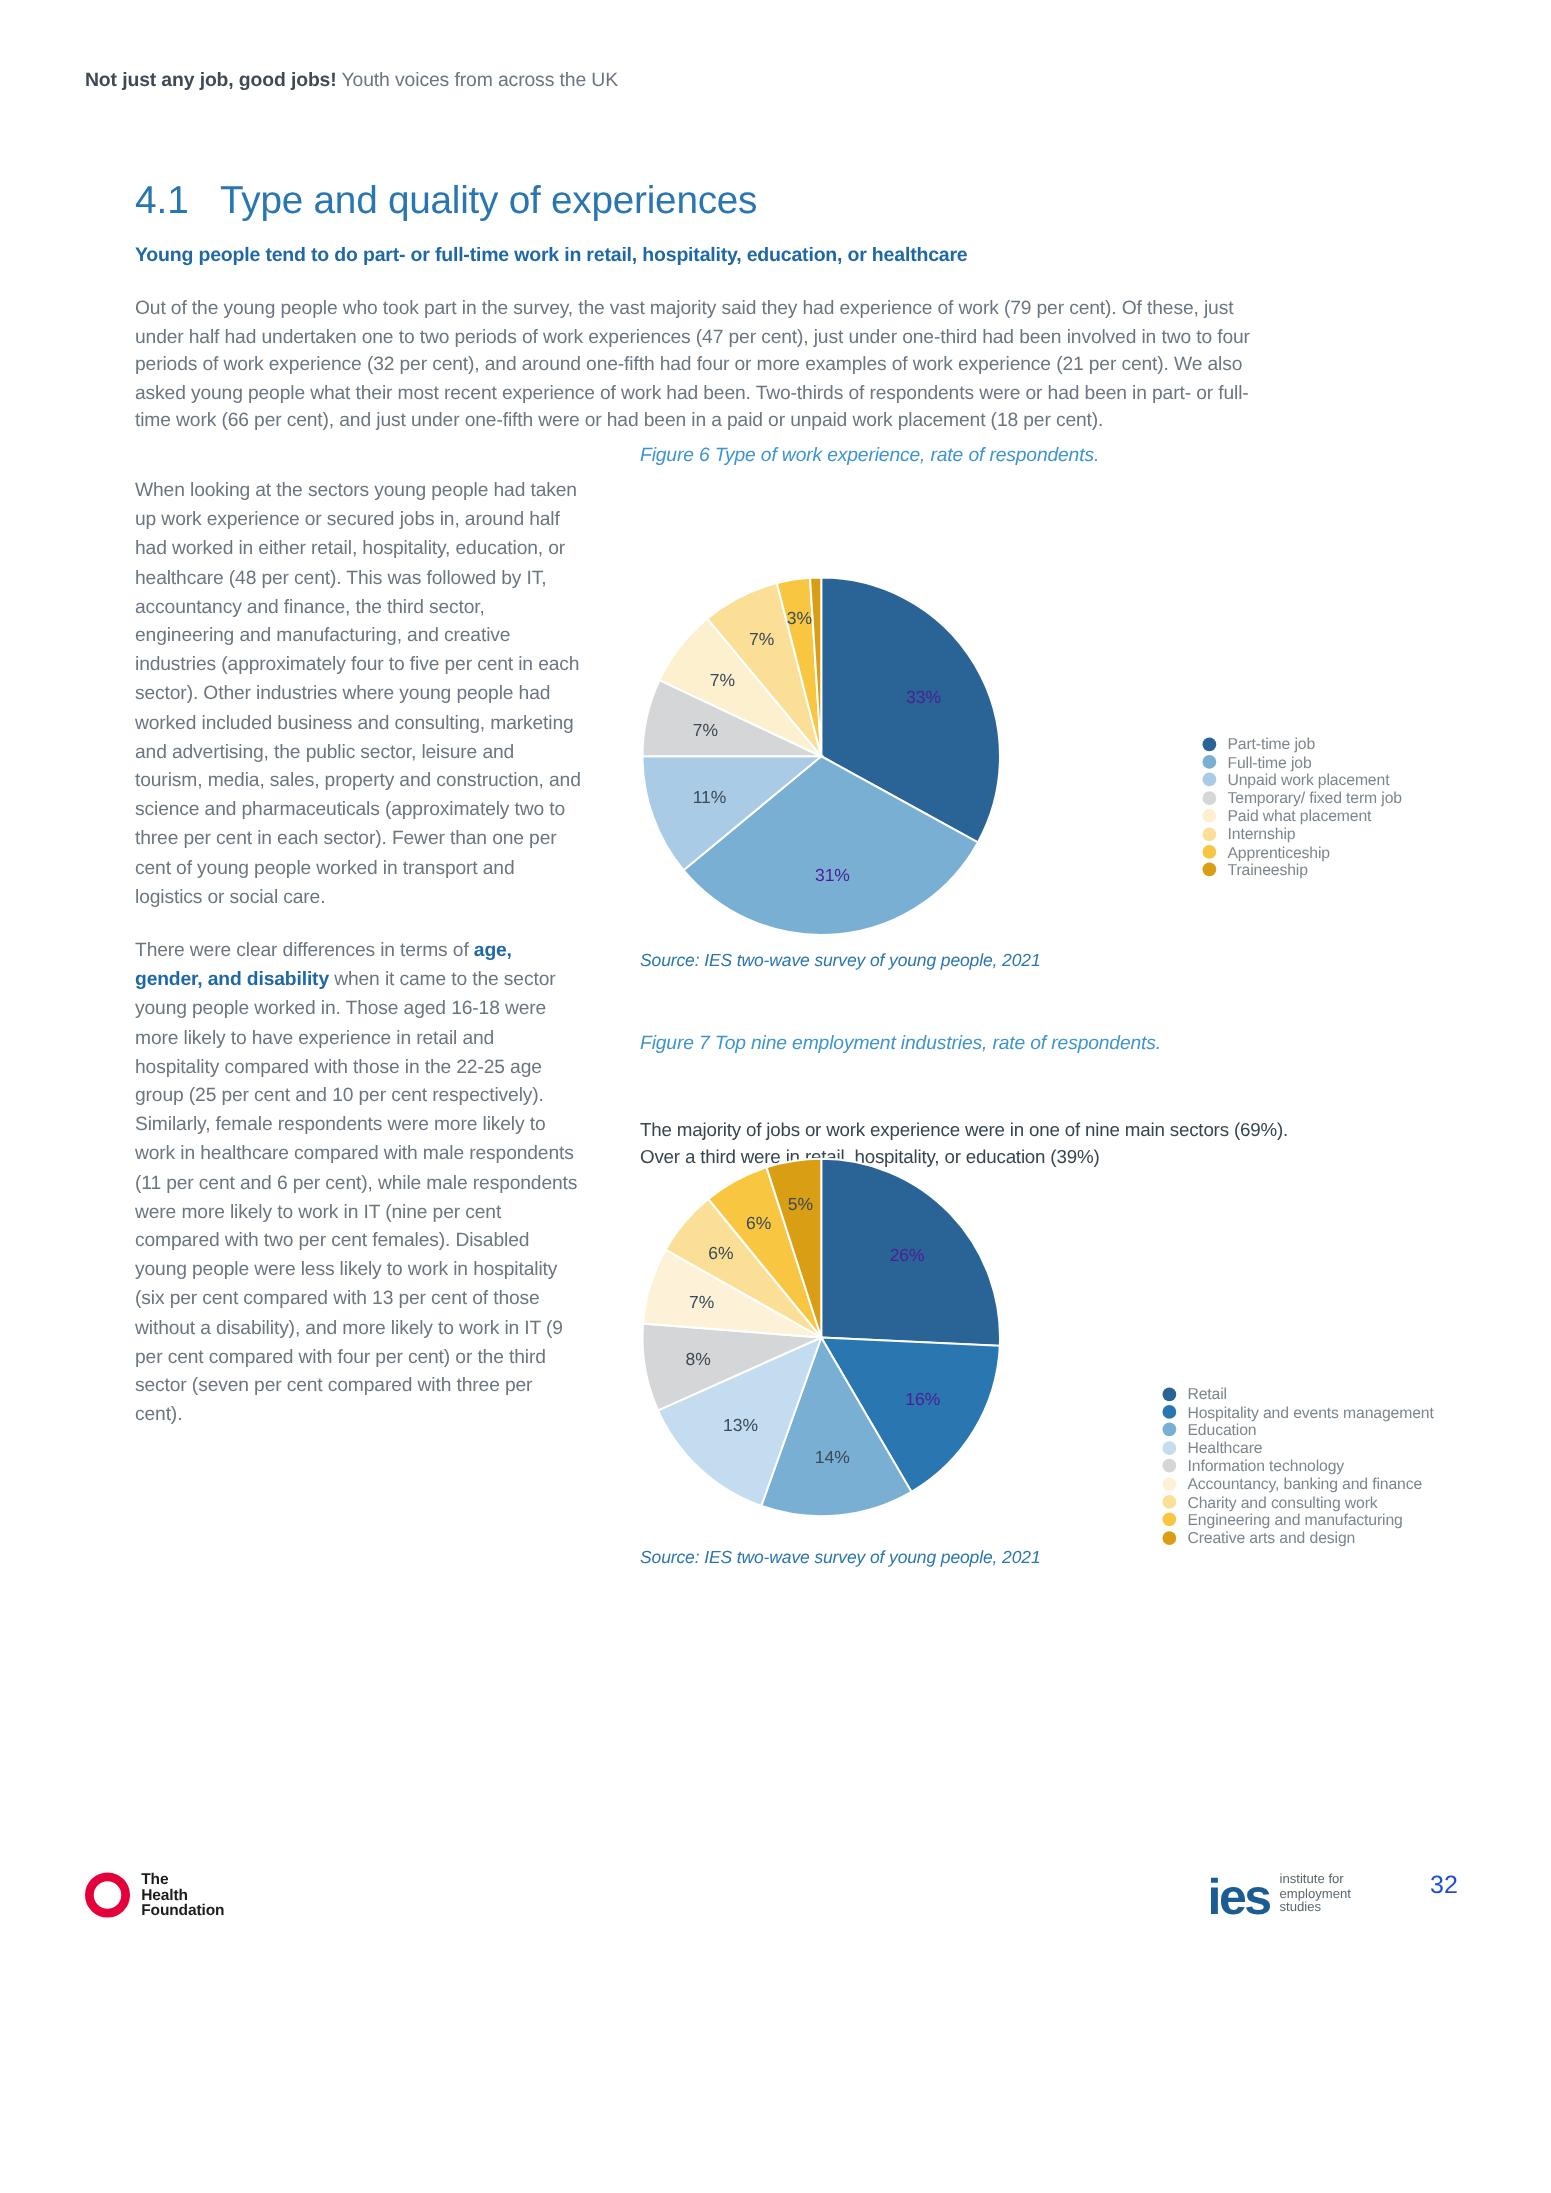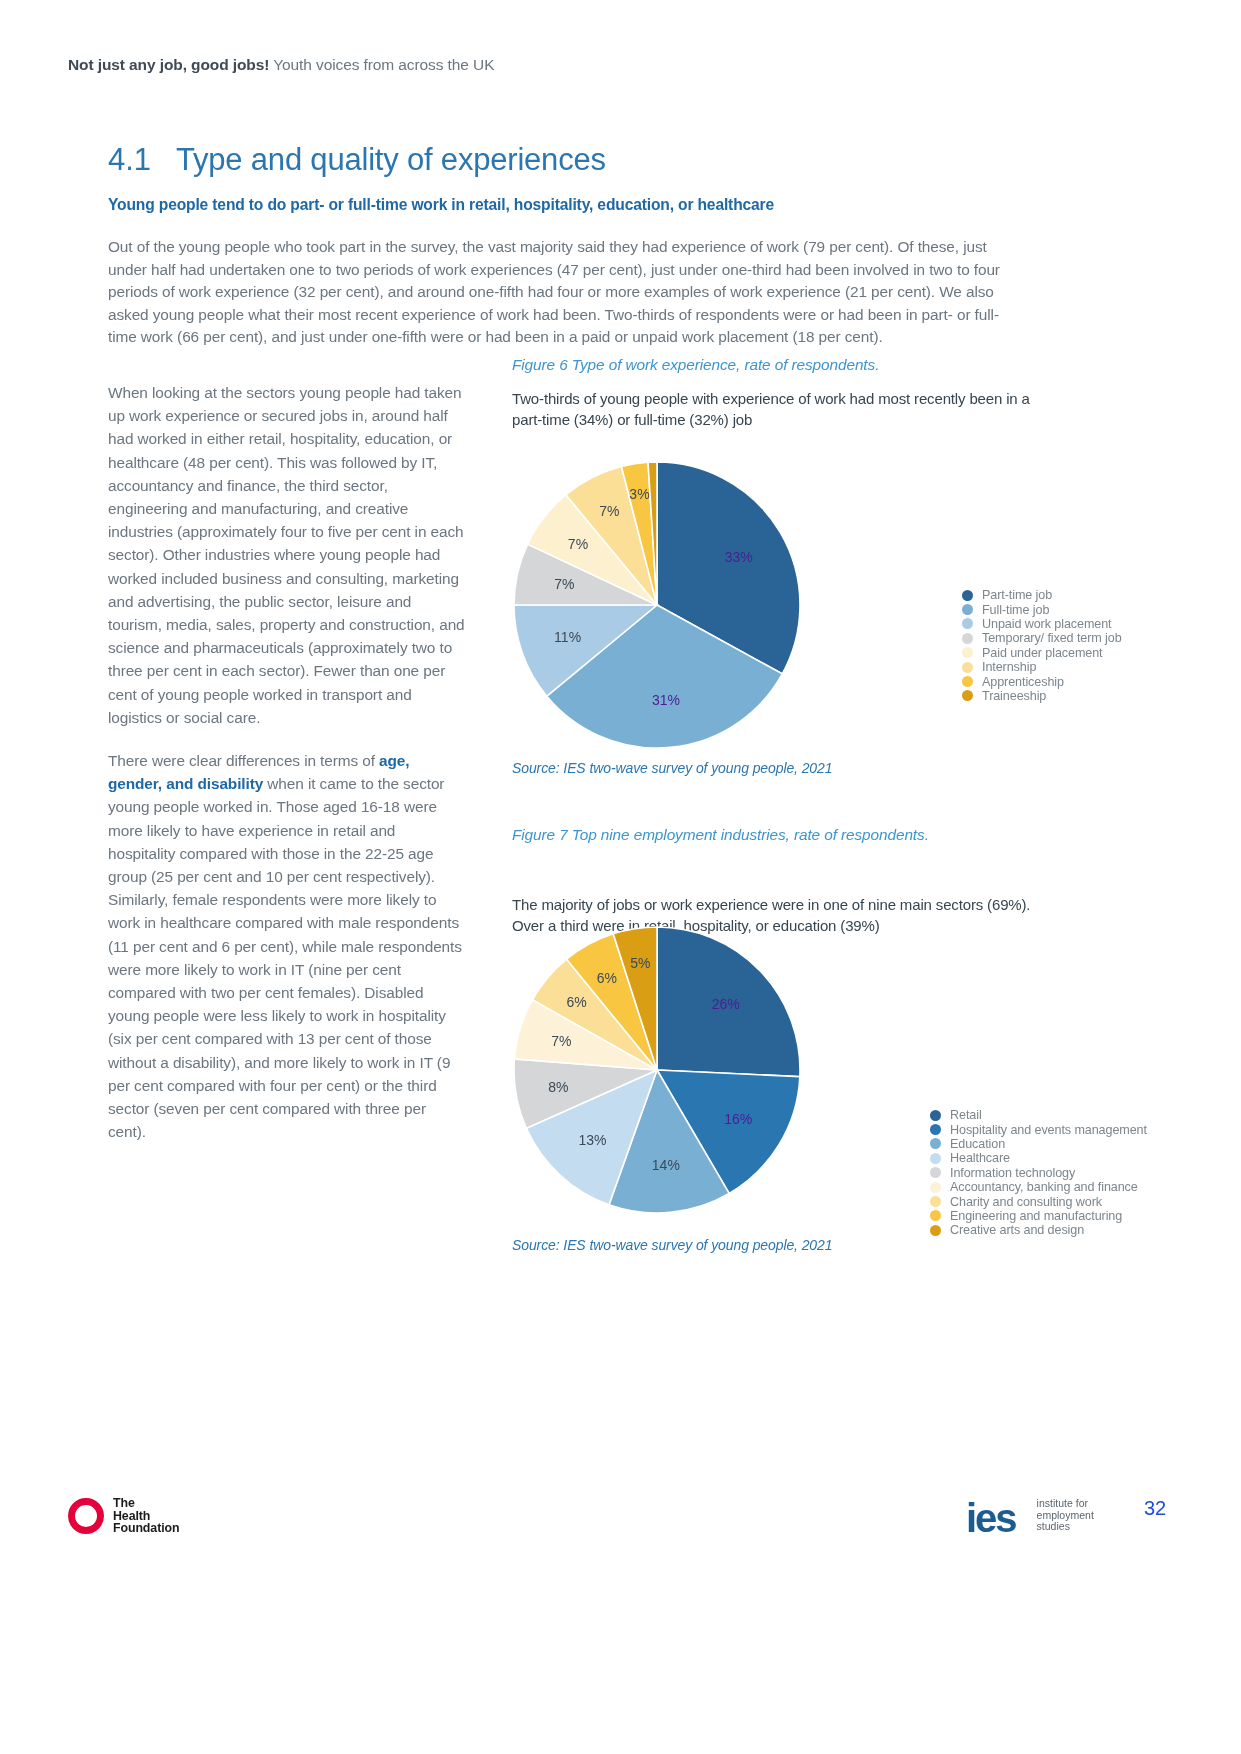--- a/index.html
+++ b/index.html
@@ -99,21 +99,21 @@
   .hf-words {
     margin-left:9px; font-size:12.4px; font-weight:bold;
     line-height:12.6px; color:#1c1c1c; letter-spacing:-0.1px;
   }
   .ies-logo { position:absolute; left:966px; top:1498px; display:flex; align-items:flex-end; }
   .ies-mark {
     font-size:40px; font-weight:bold; color:#1b5d92;
     line-height:34px; letter-spacing:-2px;
   }
   .ies-words {
-    margin-left:21px; margin-bottom:2px;
+    margin-left:8px; margin-bottom:2px;
     font-size:10.5px; line-height:11.5px; color:#5b6670;
   }
   .pagenum {
     position:absolute; left:1144px; top:1497px;
     font-size:20px; color:#1d4ed8;
   }
 </style>
 </head>
 <body>
 
@@ -129,21 +129,20 @@
 
   <div class="intro">Out of the young people who took part in the survey, the vast majority said they had experience of work (79 per cent). Of these, just under half had undertaken one to two periods of work experiences (47 per cent), just under one-third had been involved in two to four periods of work experience (32 per cent), and around one-fifth had four or more examples of work experience (21 per cent). We also asked young people what their most recent experience of work had been. Two-thirds of respondents were or had been in part- or full-time work (66 per cent), and just under one-fifth were or had been in a paid or unpaid work placement (18 per cent).</div>
 
   <div class="leftcol">
     <p>When looking at the sectors young people had taken up work experience or secured jobs in, around half had worked in either retail, hospitality, education, or healthcare (48 per cent). This was followed by IT, accountancy and finance, the third sector, engineering and manufacturing, and creative industries (approximately four to five per cent in each sector). Other industries where young people had worked included business and consulting, marketing and advertising, the public sector, leisure and tourism, media, sales, property and construction, and science and pharmaceuticals (approximately two to three per cent in each sector). Fewer than one per cent of young people worked in transport and logistics or social care.</p>
     <p><span>There were clear differences in terms of </span><b>age, gender, and disability</b><span> when it came to the sector young people worked in. Those aged 16-18 were more likely to have experience in retail and hospitality compared with those in the 22-25 age group (25 per cent and 10 per cent respectively). Similarly, female respondents were more likely to work in healthcare compared with male respondents (11 per cent and 6 per cent), while male respondents were more likely to work in IT (nine per cent compared with two per cent females). Disabled young people were less likely to work in hospitality (six per cent compared with 13 per cent of those without a disability), and more likely to work in IT (9 per cent compared with four per cent) or the third sector (seven per cent compared with three per cent).</span></p>
   </div>
 
   <div class="fig" style="left:512px; top:356px;">
     <div class="fig-title">Figure 6 Type of work experience, rate of respondents.</div>
-    <div class="fig-sub">Two-thirds of young people with experience of work had most recently been in a part-time (34%) or full-time (32%) job</div>
   </div>
 
   <div class="pie-wrap" id="pie6-wrap" style="position:absolute; left:512px; top:460px; width:290px; height:290px;">
     <svg id="pie6" width="290" height="290" viewBox="0 0 290 290">
         <path d="M 145 145 L 145 2 A 143 143 0 0 1 270.31185524627244 213.8907753965453 Z" fill="#2a6496" stroke="#ffffff" stroke-width="1.6"></path>
         <path d="M 145 145 L 270.31185524627244 213.8907753965453 A 143 143 0 0 1 34.81660628306216 236.15163053406263 Z" fill="#7aafd4" stroke="#ffffff" stroke-width="1.6"></path>
         <path d="M 145 145 L 34.81660628306216 236.15163053406263 A 143 143 0 0 1 2 145.00000000000003 Z" fill="#a9cbe5" stroke="#ffffff" stroke-width="1.6"></path>
         <path d="M 145 145 L 2 145.00000000000003 A 143 143 0 0 1 15.609731497359178 84.11356130619467 Z" fill="#d4d6d8" stroke="#ffffff" stroke-width="1.6"></path>
         <path d="M 145 145 L 15.609731497359178 84.11356130619467 A 143 143 0 0 1 53.84836946593731 34.8166062830622 Z" fill="#fdf0cf" stroke="#ffffff" stroke-width="1.6"></path>
         <path d="M 145 145 L 53.84836946593731 34.8166062830622 A 143 143 0 0 1 109.43734613542568 6.49260795860576 Z" fill="#fbdf96" stroke="#ffffff" stroke-width="1.6"></path>
@@ -164,21 +163,21 @@
       <div class="legend-row">
         <span class="legend-dot" style="background: rgb(169, 203, 229);"></span>
         <span class="legend-text">Unpaid work placement</span>
       </div>
       <div class="legend-row">
         <span class="legend-dot" style="background: rgb(212, 214, 216);"></span>
         <span class="legend-text">Temporary/ fixed term job</span>
       </div>
       <div class="legend-row">
         <span class="legend-dot" style="background: rgb(253, 240, 207);"></span>
-        <span class="legend-text">Paid under placement</span>
+        <span class="legend-text">Paid what placement</span>
       </div>
       <div class="legend-row">
         <span class="legend-dot" style="background: rgb(251, 223, 150);"></span>
         <span class="legend-text">Internship</span>
       </div>
       <div class="legend-row">
         <span class="legend-dot" style="background: rgb(249, 198, 66);"></span>
         <span class="legend-text">Apprenticeship</span>
       </div>
       <div class="legend-row">

